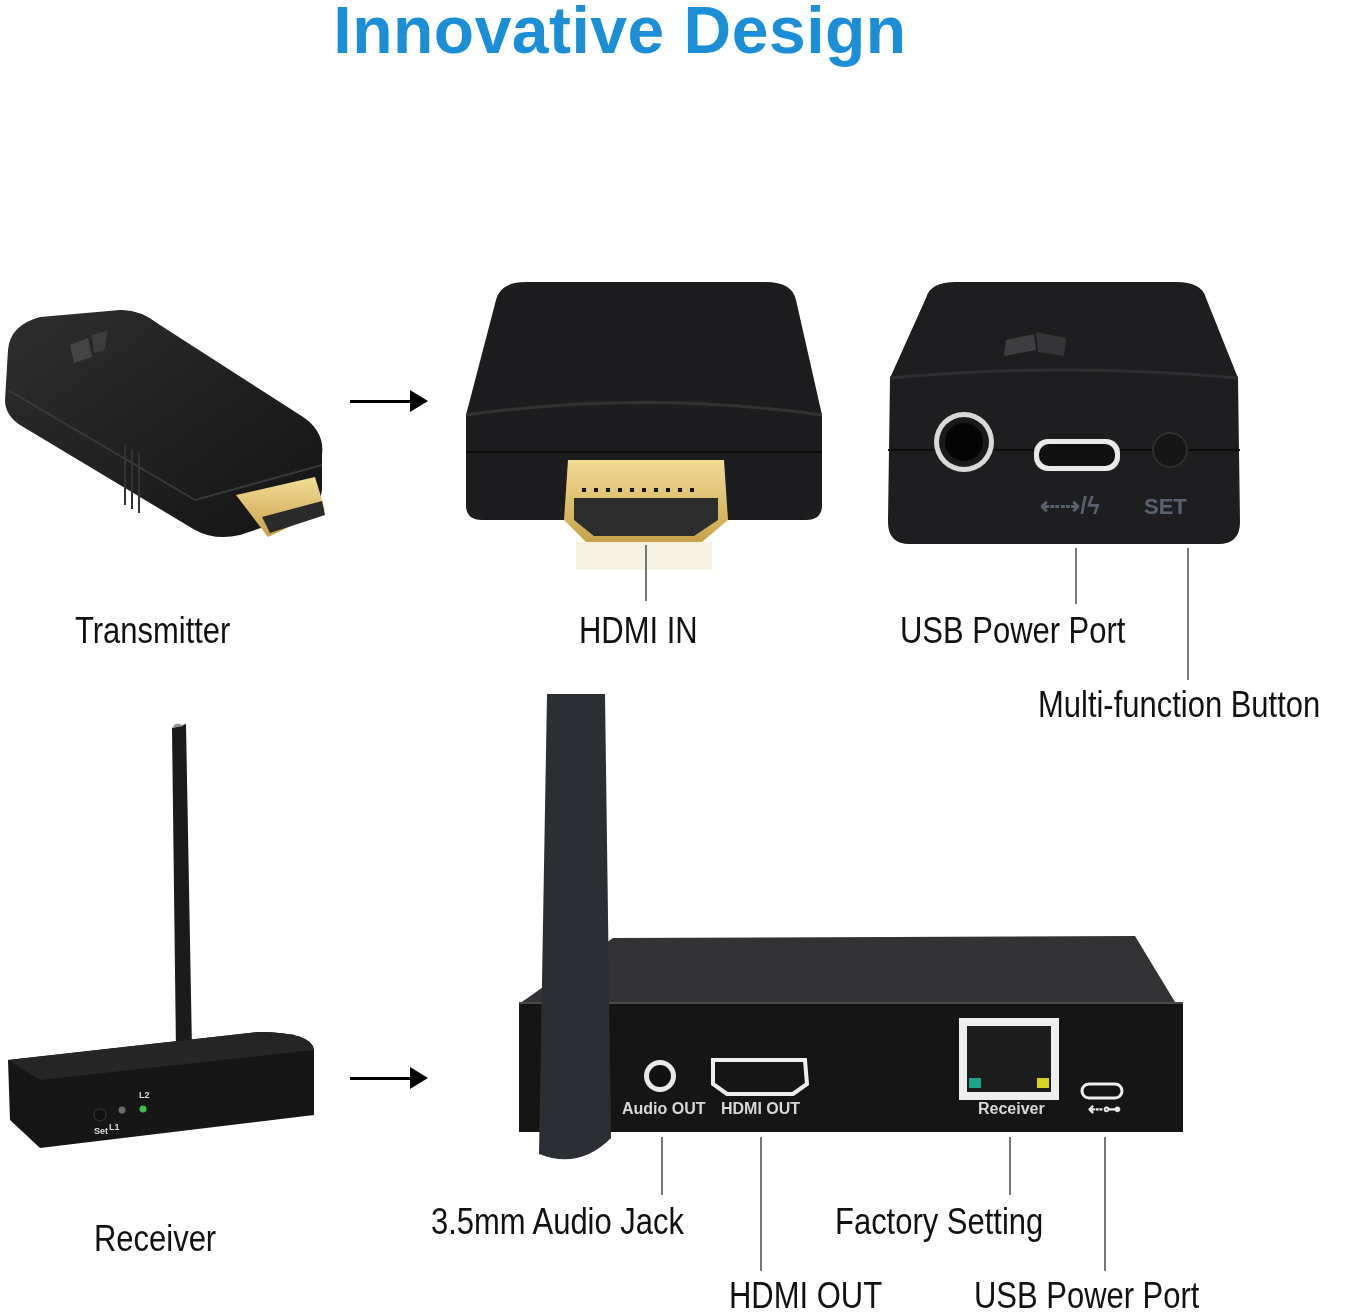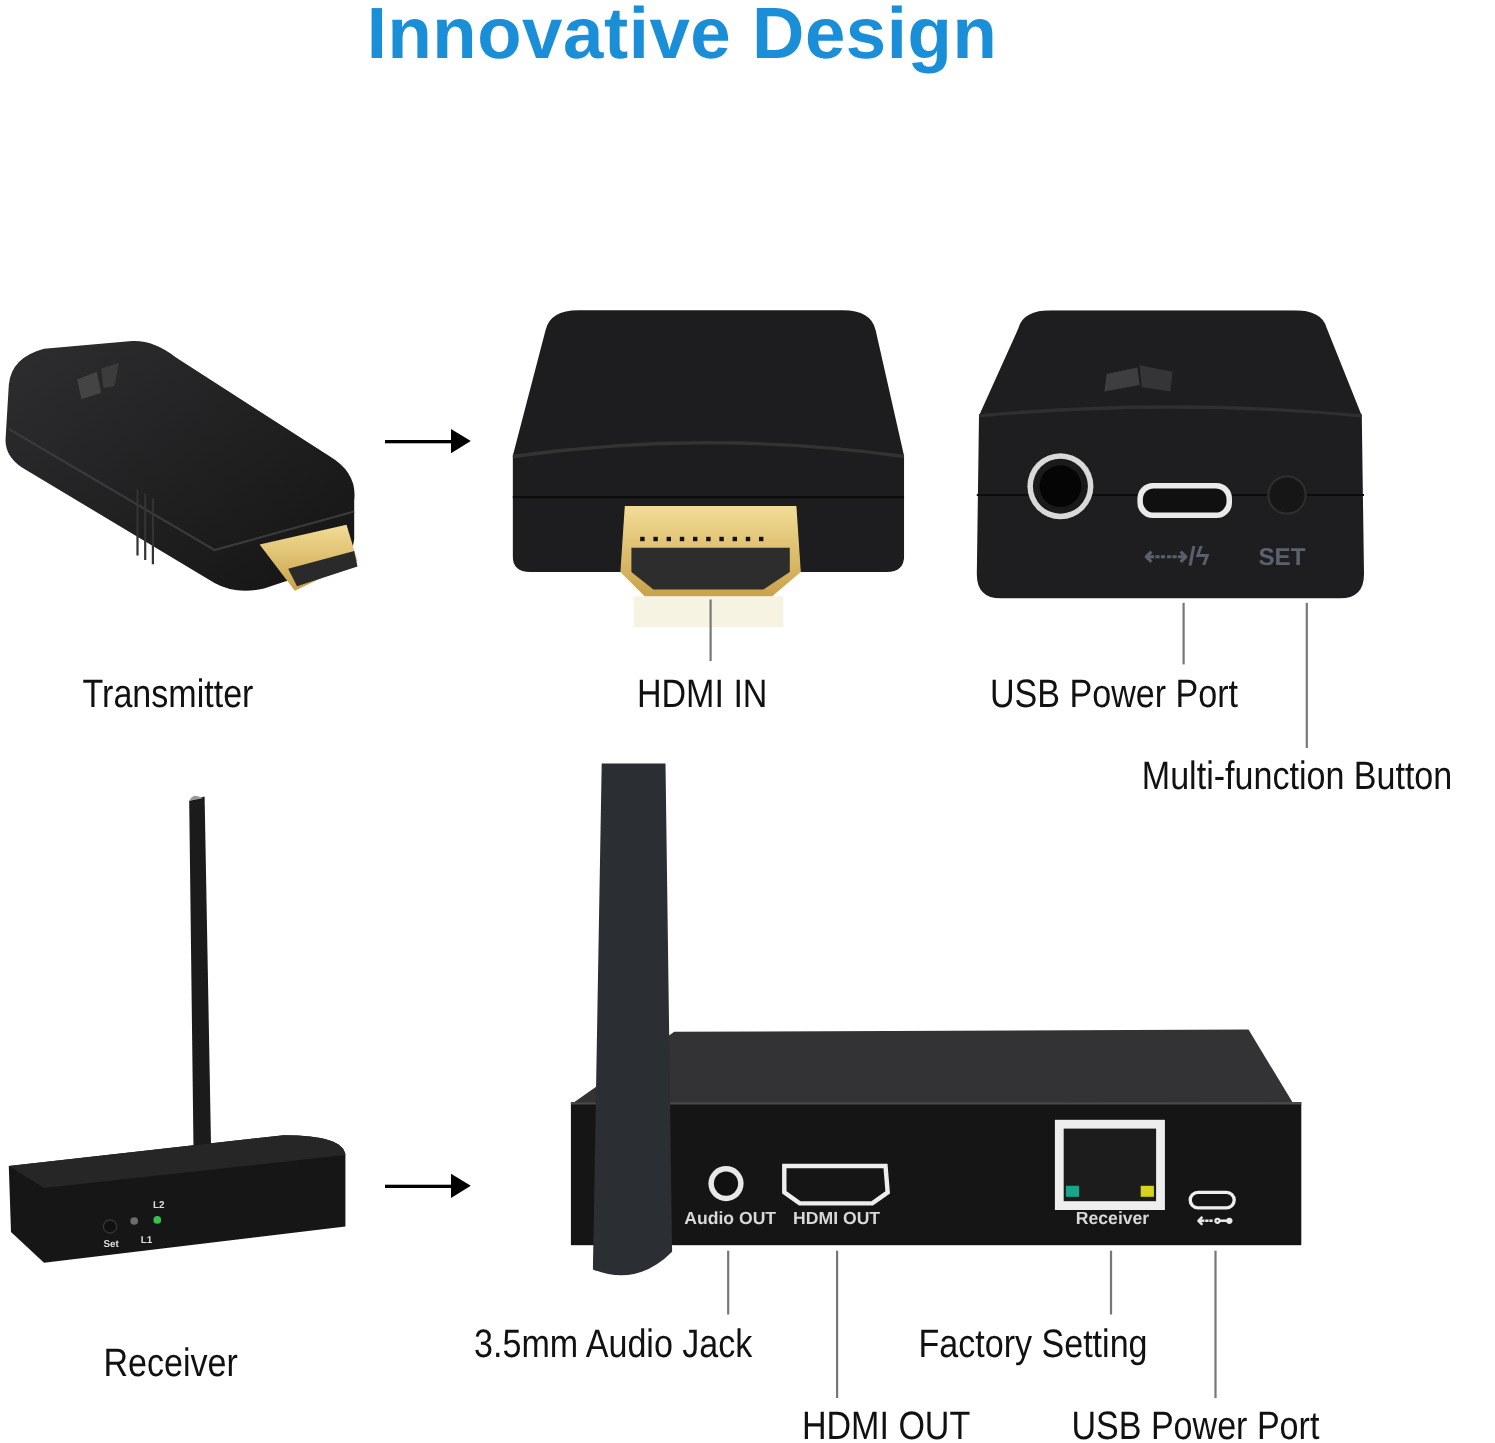--- a/index.html
+++ b/index.html
@@ -98,21 +98,21 @@
     <path d="M172 8 L186 4 L192 330 L176 332 Z" fill="#1b1b1b"></path>
     <path d="M172 8 Q176 0 184 6" fill="#999"></path>
     <path d="M8 340 L258 312 Q312 312 314 330 L314 395 L40 428 L10 400 Z" fill="#161616"></path>
     <path d="M8 340 L258 312 Q312 312 314 330 L40 360 Z" fill="#262626"></path>
     <circle cx="100" cy="395" r="6" fill="#111" stroke="#3a3a3a"></circle>
     <circle cx="122" cy="390" r="3.5" fill="#6c6c6c"></circle>
     <circle cx="143" cy="389" r="3.5" fill="#36c24a"></circle>
   </svg>
 </div>
 <div class="abs small-text" style="left:94px;top:1126px;">Set</div>
-<div class="abs small-text" style="left:128px;top:1122px;text-align:center;">L1</div>
+<div class="abs small-text" style="left:109px;top:1122px;text-align:center;">L1</div>
 <div class="abs small-text" style="left:139px;top:1090px;">L2</div>
 <div class="abs arrow" style="left:350px;top:1077px;width:62px;"></div>
 
 <div class="abs" style="left:515px;top:690px;width:670px;height:480px;">
   <svg width="670" height="480" viewBox="0 0 670 480">
     <polygon points="98,248 620,246 660,312 4,314" fill="#333335"></polygon>
     <rect x="4" y="312" width="664" height="130" fill="#151515"></rect>
     <line x1="4" y1="313" x2="668" y2="313" stroke="#4a4a4a" stroke-width="2"></line>
     <path d="M32 4 L90 4 L96 448 Q64 480 24 464 Z" fill="#2b2e33"></path>
     <circle cx="145" cy="386" r="16" fill="#e8e8e8"></circle>

